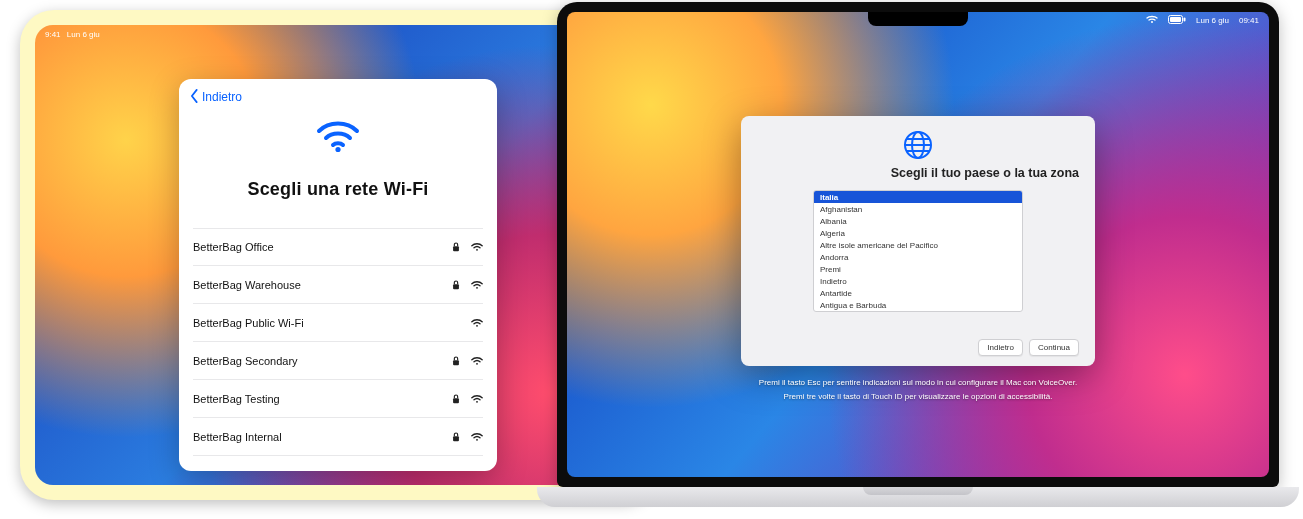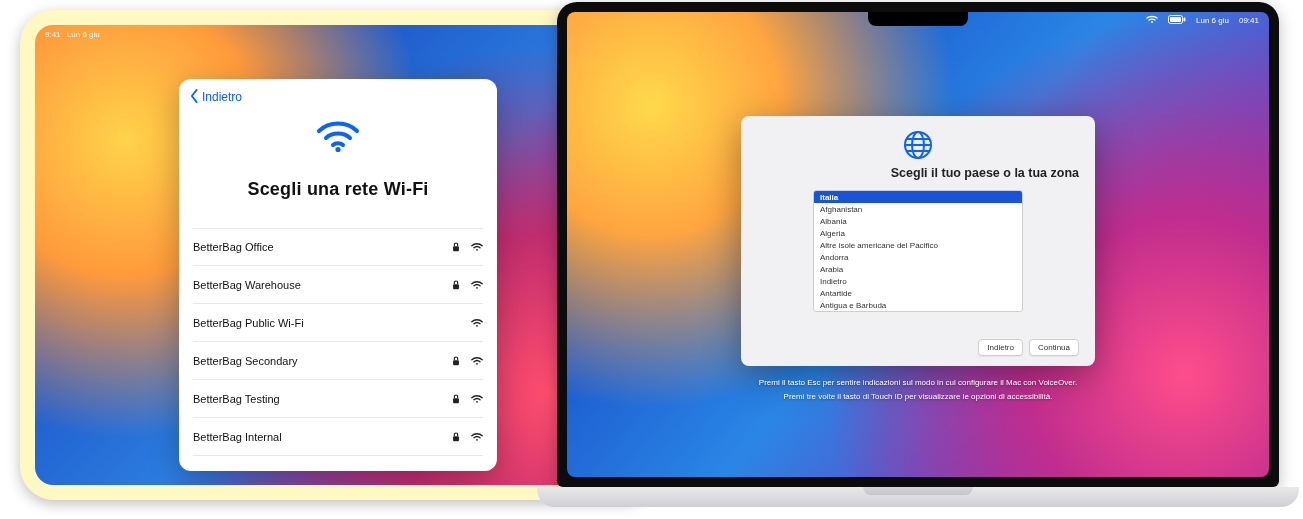--- a/index.html
+++ b/index.html
@@ -397,21 +397,21 @@
           <div class="mac-dialog-title">Scegli il tuo paese o la tua zona</div>
         </div>
 
         <div class="country-list" id="country-list">
             <div class="country-item selected">Italia</div>
             <div class="country-item">Afghanistan</div>
             <div class="country-item">Albania</div>
             <div class="country-item">Algeria</div>
             <div class="country-item">Altre isole americane del Pacifico</div>
             <div class="country-item">Andorra</div>
-            <div class="country-item">Arabia</div>
+            <div class="country-item">Premi</div>
             <div class="country-item">Indietro</div>
             <div class="country-item">Antartide</div>
             <div class="country-item">Antigua e Barbuda</div>
             <div class="country-item">Arabia Saudita</div>
           </div>
 
         <div class="mac-dialog-footer">
           <button class="mac-btn">Indietro</button>
           <button class="mac-btn">Continua</button>
         </div>

